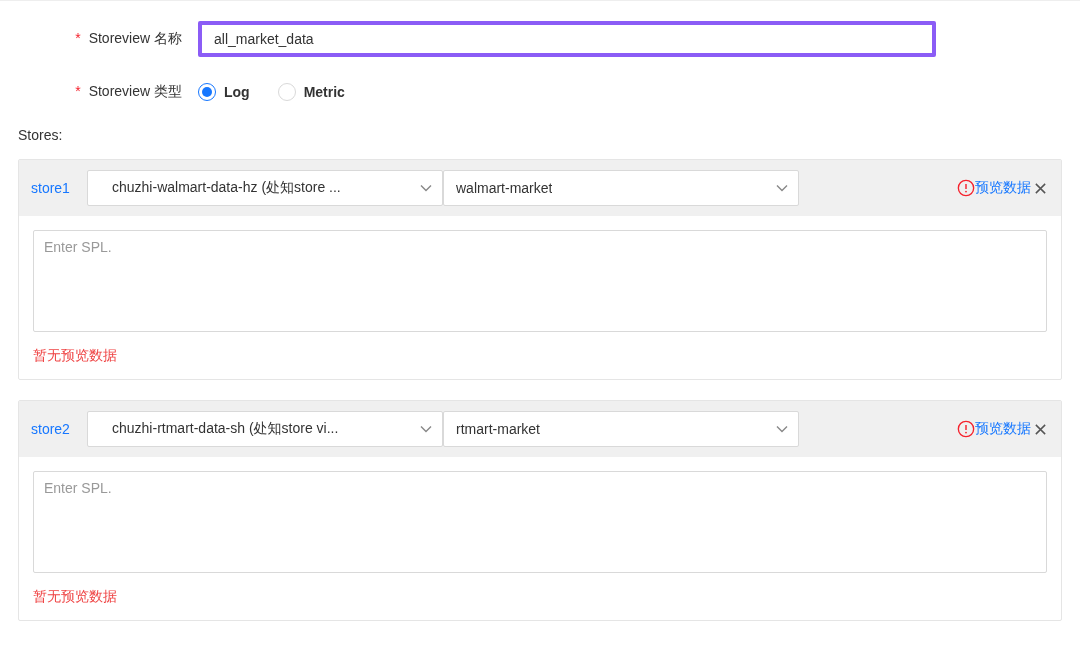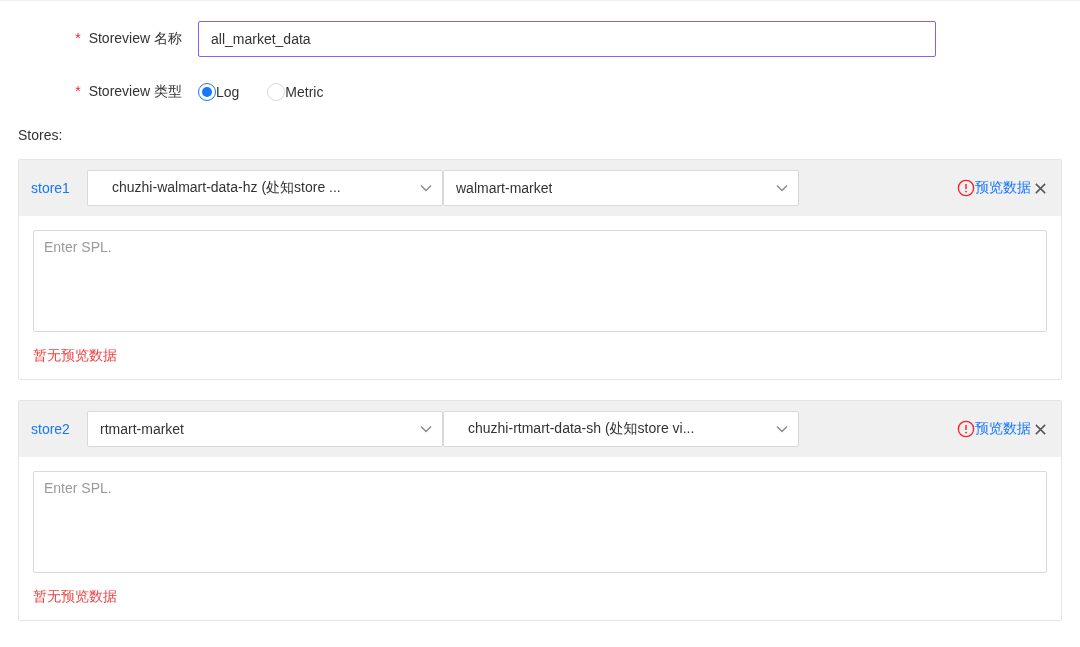--- a/index.html
+++ b/index.html
@@ -28,35 +28,37 @@
       color: #333;
     }
     .required {
       color: #f5222d;
       margin-right: 4px;
     }
     .text-input {
       flex: 0 0 738px;
       height: 36px;
       padding: 0 12px;
-      border: 1px solid #8b5cf6;
+      border: 4px solid #8b5cf6;
       border-radius: 2px;
       font-size: 14px;
       color: #333;
       outline: none;
     }
     .radio-group {
       display: flex;
       align-items: center;
       gap: 28px;
     }
     .radio-item {
       display: flex;
       align-items: center;
-      cursor: pointer;
+      gap: 8px;
+      cursor: pointer;
+      font-weight: bold;
     }
     .radio-circle {
       width: 18px;
       height: 18px;
       border-radius: 50%;
       border: 1px solid #d9d9d9;
       display: flex;
       align-items: center;
       justify-content: center;
       background: #fff;
@@ -233,28 +235,28 @@
   </div>
   <div class="store-body">
     <textarea class="spl-area" placeholder="Enter SPL." style=""></textarea>
     <div class="no-preview">暂无预览数据</div>
   </div>
 </div>
 
 <div class="store-card">
   <div class="store-header">
     <span class="store-name">store2</span>
+    <div class="select-box select-1">
+      <span class="ellipsis">chuzhi-rtmart-data-sh (处知store vi...</span>
+      <svg class="select-chevron" viewBox="0 0 12 8">
+          <path d="M1 1.5 L6 6.5 L11 1.5" stroke="currentColor" stroke-width="1.4" fill="none"></path>
+        </svg>
+    </div>
     <div class="select-box select-2">
       <span class="ellipsis">rtmart-market</span>
-      <svg class="select-chevron" viewBox="0 0 12 8">
-          <path d="M1 1.5 L6 6.5 L11 1.5" stroke="currentColor" stroke-width="1.4" fill="none"></path>
-        </svg>
-    </div>
-    <div class="select-box select-1">
-      <span class="ellipsis">chuzhi-rtmart-data-sh (处知store vi...</span>
       <svg class="select-chevron" viewBox="0 0 12 8">
           <path d="M1 1.5 L6 6.5 L11 1.5" stroke="currentColor" stroke-width="1.4" fill="none"></path>
         </svg>
     </div>
     <div class="header-spacer"></div>
     <svg class="alert-icon" viewBox="0 0 20 20">
         <circle cx="10" cy="10" r="8.5" stroke="currentColor" stroke-width="1.5" fill="none"></circle>
         <line x1="10" y1="5.5" x2="10" y2="11" stroke="currentColor" stroke-width="1.6"></line>
         <circle cx="10" cy="14" r="1" fill="currentColor"></circle>
       </svg>

